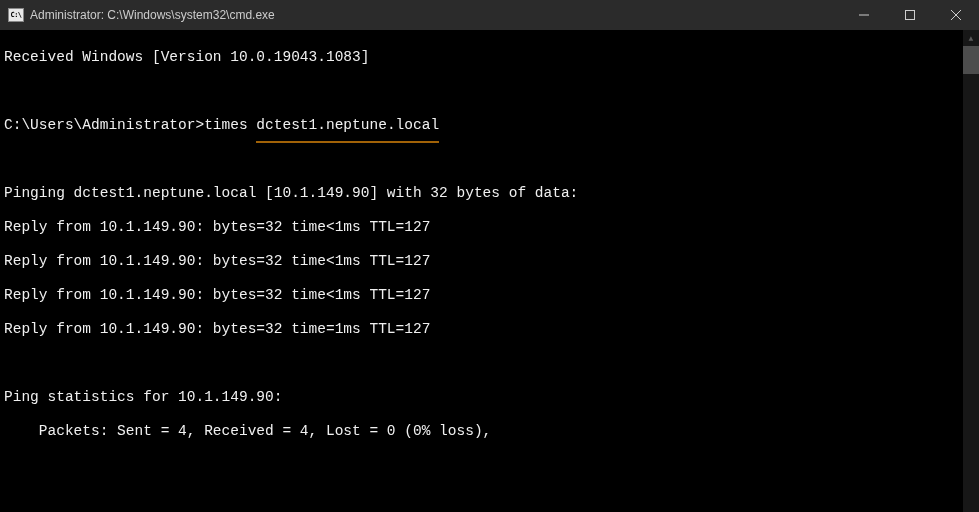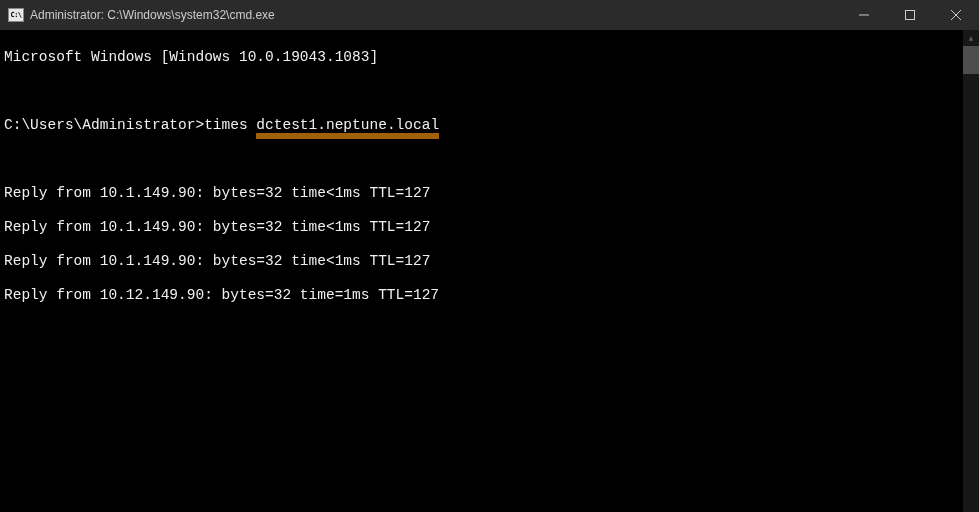--- a/index.html
+++ b/index.html
@@ -73,22 +73,22 @@
     padding: 2px 4px;
     color: #f0f0f0;
     font-size: 14.5px;
     line-height: 17px;
     white-space: pre;
     font-family: Consolas, 'Courier New', monospace;
     overflow: hidden;
   }
   .terminal .line { display: block; min-height: 17px; }
   .underline-red {
-    border-bottom: 6px solid #a16207;
-    padding-bottom: 0px;
+    border-bottom: 2px solid #a16207;
+    padding-bottom: 8px;
   }
   .scrollbar {
     width: 16px;
     background: #171717;
     position: relative;
   }
   .scroll-arrow {
     width: 16px;
     height: 16px;
     display: flex;
@@ -131,29 +131,32 @@
         <svg viewBox="0 0 10 10">
             <line x1="0" y1="0" x2="10" y2="10" stroke="currentColor" stroke-width="1"></line>
             <line x1="10" y1="0" x2="0" y2="10" stroke="currentColor" stroke-width="1"></line>
           </svg>
       </div>
     </div>
   </div>
 
   <div class="terminal-wrap">
     <div class="terminal">
-<span class="line">Microsoft Windows [Windows 10.0.19043.1083]</span>
+<span class="line">Received Windows [Version 10.0.19043.1083]</span>
 <span class="line"></span>
 <span class="line"><span>C:\Users\Administrator&gt;</span><span>times </span><span class="underline-red">dctest1.neptune.local</span></span>
 <span class="line"></span>
+<span class="line">Pinging dctest1.neptune.local [10.1.149.90] with 32 bytes of data:</span>
 <span class="line">Reply from 10.1.149.90: bytes=32 time&lt;1ms TTL=127</span>
 <span class="line">Reply from 10.1.149.90: bytes=32 time&lt;1ms TTL=127</span>
 <span class="line">Reply from 10.1.149.90: bytes=32 time&lt;1ms TTL=127</span>
-<span class="line">Reply from 10.12.149.90: bytes=32 time=1ms TTL=127</span>
+<span class="line">Reply from 10.1.149.90: bytes=32 time=1ms TTL=127</span>
 <span class="line"></span>
+<span class="line">Ping statistics for 10.1.149.90:</span>
+<span class="line">    Packets: Sent = 4, Received = 4, Lost = 0 (0% loss),</span>
 
 
 
     </div>
 
     <div class="scrollbar">
       <div class="scroll-arrow">▲</div>
       <div class="scroll-thumb"></div>
 
     </div>

